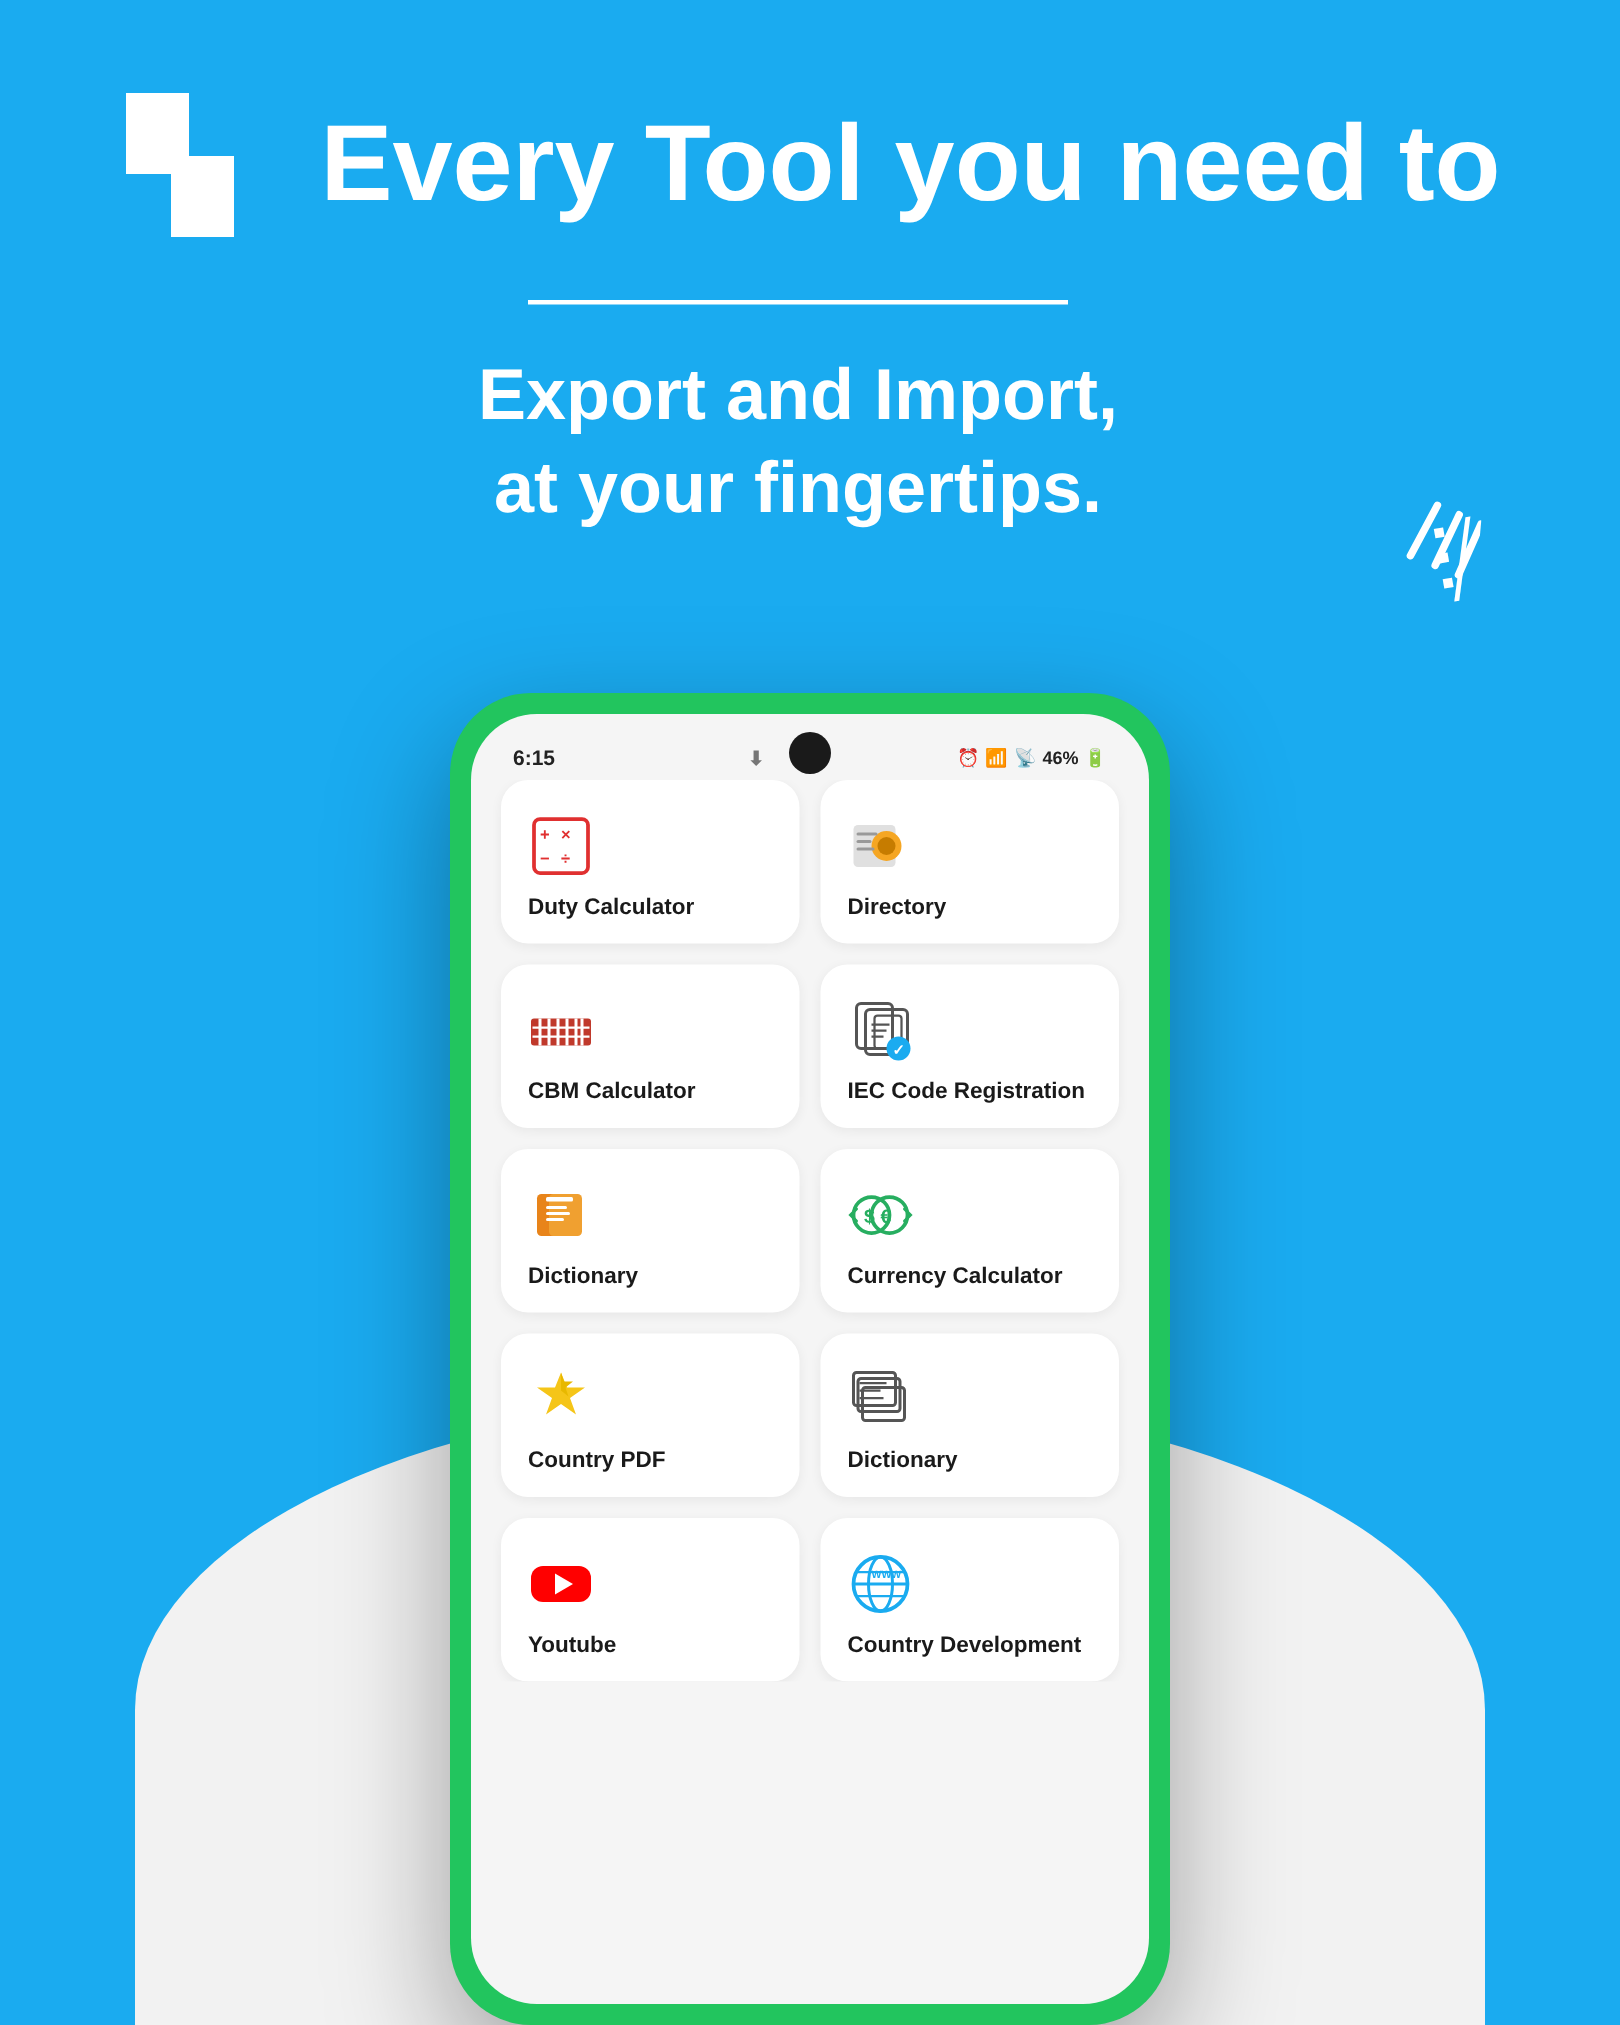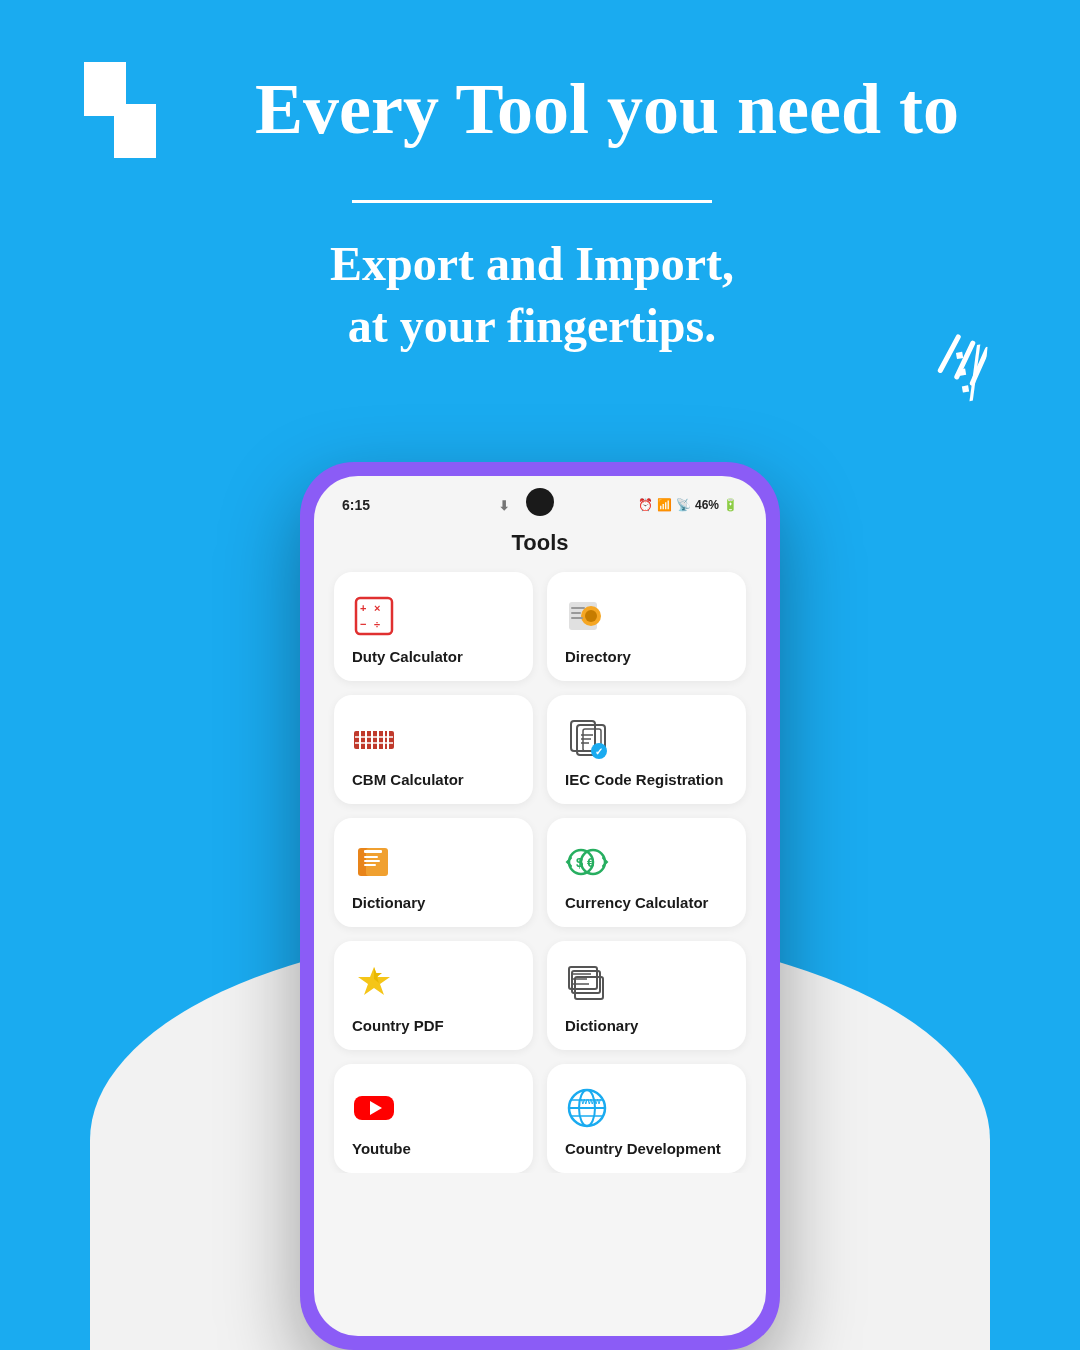--- a/index.html
+++ b/index.html
@@ -10,21 +10,20 @@
       font-family: 'Segoe UI', Arial, sans-serif;
       overflow: hidden;
       position: relative;
     }
 
     
     .header {
       position: relative;
       padding: 50px 76px 0 60px;
       z-index: 2;
-      font-family: Liberation Serif, serif;
     }
     .logo-area {
       display: flex;
       align-items: center;
       gap: 30px;
       margin-bottom: 20px;
     }
     .logo-icon {
       width: 120px;
       height: 120px;
@@ -80,21 +79,21 @@
     
     .phone-wrapper {
       position: absolute;
       bottom: 0;
       left: 50%;
       transform: translateX(-50%);
       z-index: 3;
       width: 480px;
     }
     .phone {
-      background: #8b5cf6;
+      background: #22c55e;
       border-radius: 54px;
       padding: 14px;
       box-shadow: 0 30px 80px rgba(0,0,0,0.35);
       position: relative;
     }
     .phone-screen {
       background: #f5f5f5;
       border-radius: 44px;
       overflow: hidden;
       height: 860px;
@@ -202,21 +201,20 @@
         <div class="status-icons">
           <span>⏰</span>
           <span>📶</span>
           <span>📡</span>
           <span>46%</span>
           <span>🔋</span>
         </div>
       </div>
 
       <div class="screen-content">
-        <div class="screen-title">Tools</div>
 
         <div class="tools-grid">
 
           <div class="tool-card">
             <svg class="icon-svg" viewBox="0 0 44 44">
               <rect x="4" y="4" width="36" height="36" rx="4" fill="none" stroke="#e03030" stroke-width="2.5"></rect>
               <text x="8" y="18" font-size="11" fill="#e03030" font-weight="bold">+</text>
               <text x="22" y="18" font-size="11" fill="#e03030" font-weight="bold">×</text>
               <text x="8" y="34" font-size="11" fill="#e03030" font-weight="bold">−</text>
               <text x="22" y="34" font-size="11" fill="#e03030" font-weight="bold">÷</text>

